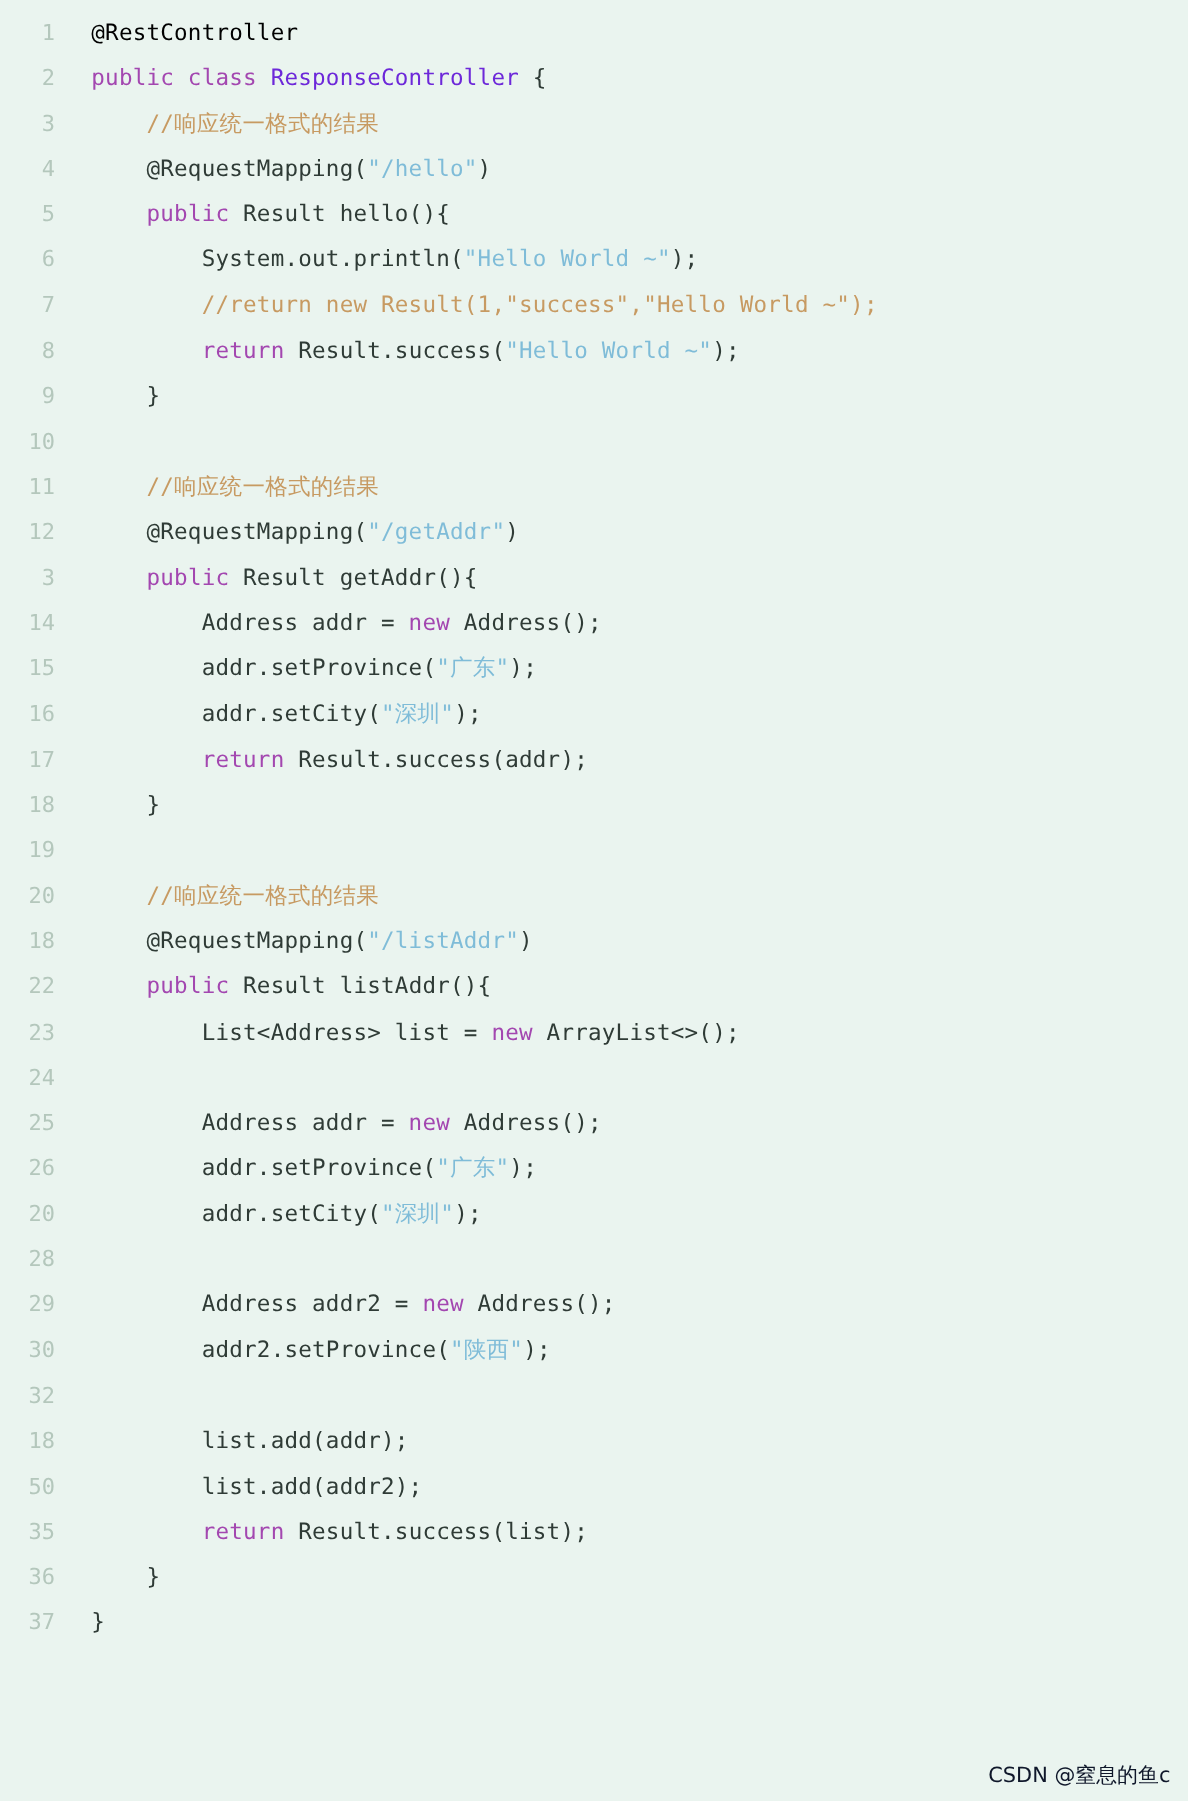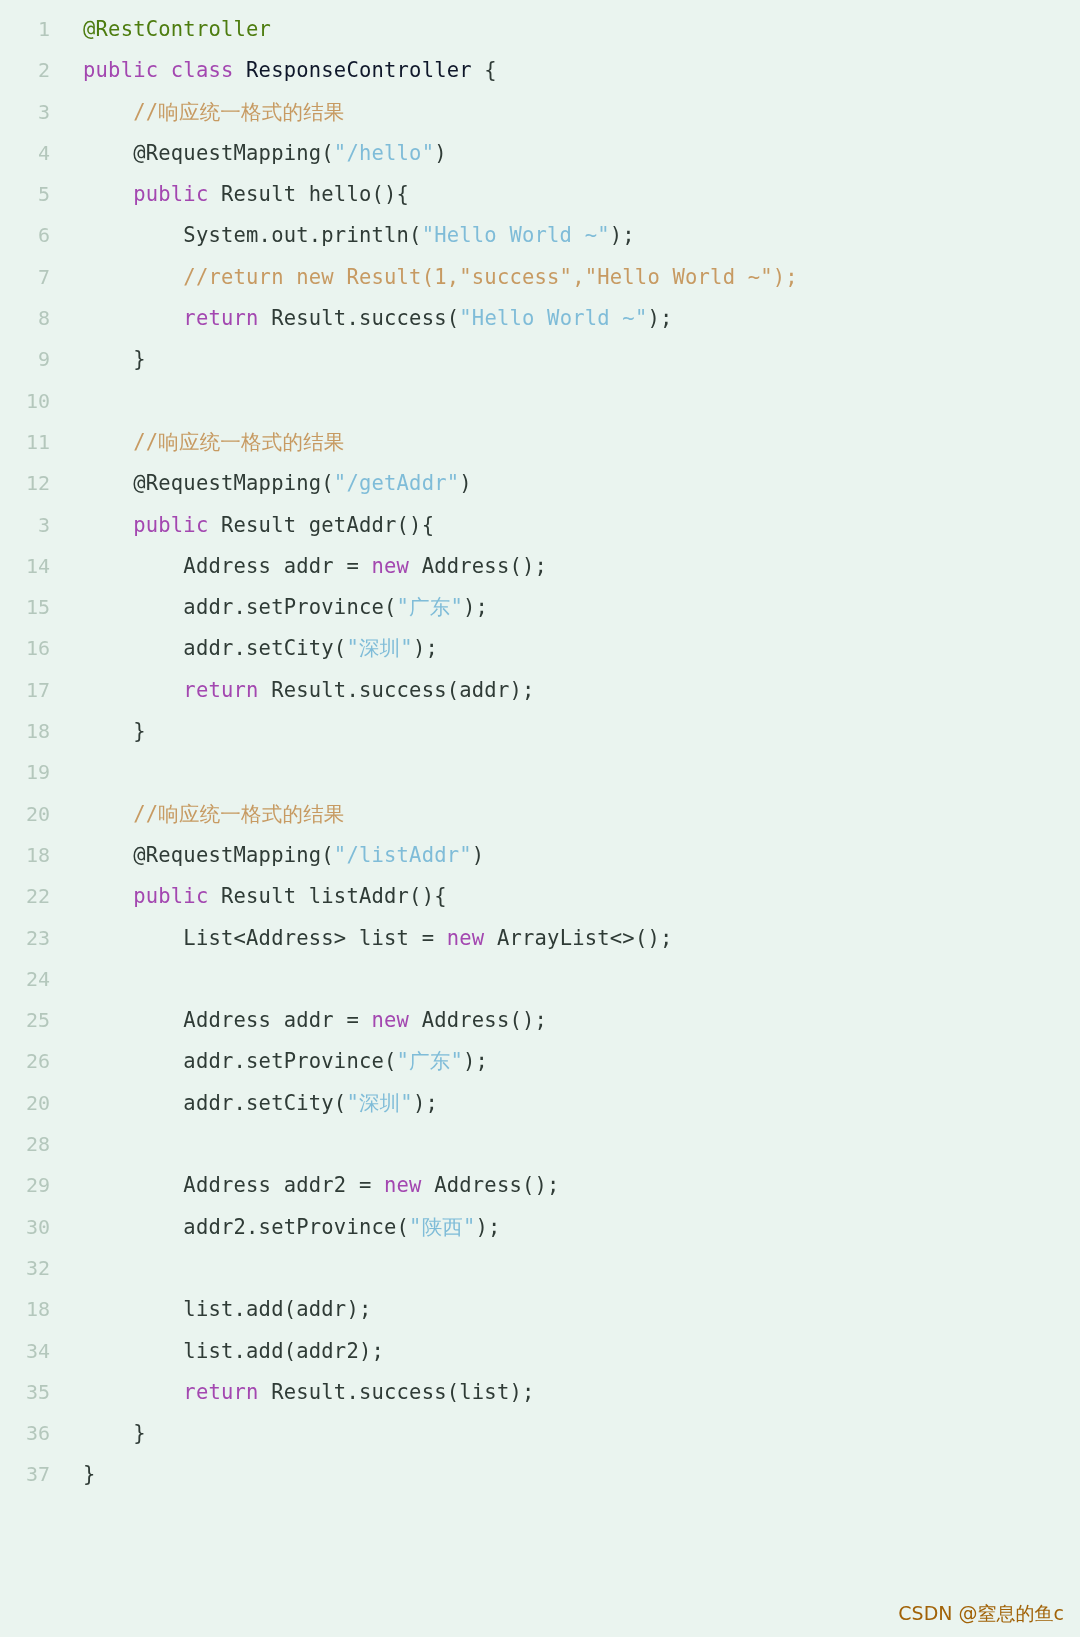--- a/index.html
+++ b/index.html
@@ -37,31 +37,31 @@
   }
   .line-content {
     flex: 1 1 auto;
     padding-left: 28px;
     font-size: 20.5px;
     color: #2f3b36;
     letter-spacing: 0.2px;
     font-family: "DejaVu Sans Mono", "Liberation Mono", monospace;
   }
   .tok-kw       { color: #a347b0; text-align: right; }
-  .tok-type     { color: #0f172a; margin-top: 18px; }
+  .tok-type     { color: #6d28d9; margin-top: 18px; }
   .tok-str      { color: #7fbcd8; }
   .tok-comment  { color: #c79a62; }
   .tok-plain    { color: #2f3b36; }
-  .tok-anno     { color: #4d7c0f; }
+  .tok-anno     { color: #000000; }
   .watermark {
     position: absolute;
     right: 16px;
     bottom: 10px;
     font-size: 19px;
-    color: #a16207;
+    color: #0f172a;
     font-family: "DejaVu Sans", "Liberation Sans", sans-serif;
     white-space: pre;
     user-select: none;
   }
 </style>
 </head>
 <body>
 
 <div id="code-viewer">
   <div class="code-lines">
@@ -90,19 +90,19 @@
       <div class="code-line"><div class="line-number">23</div><div class="line-content"><span class="tok-plain">        List&lt;Address&gt; list = </span><span class="tok-kw">new</span><span class="tok-plain"> ArrayList&lt;&gt;();</span></div></div>
       <div class="code-line"><div class="line-number">24</div><div class="line-content"><span class="tok-plain"></span></div></div>
       <div class="code-line"><div class="line-number">25</div><div class="line-content"><span class="tok-plain">        Address addr = </span><span class="tok-kw">new</span><span class="tok-plain"> Address();</span></div></div>
       <div class="code-line"><div class="line-number">26</div><div class="line-content"><span class="tok-plain">        addr.setProvince(</span><span class="tok-str">"广东"</span><span class="tok-plain">);</span></div></div>
       <div class="code-line"><div class="line-number">20</div><div class="line-content"><span class="tok-plain">        addr.setCity(</span><span class="tok-str">"深圳"</span><span class="tok-plain">);</span></div></div>
       <div class="code-line"><div class="line-number">28</div><div class="line-content"><span class="tok-plain"></span></div></div>
       <div class="code-line"><div class="line-number">29</div><div class="line-content"><span class="tok-plain">        Address addr2 = </span><span class="tok-kw">new</span><span class="tok-plain"> Address();</span></div></div>
       <div class="code-line"><div class="line-number">30</div><div class="line-content"><span class="tok-plain">        addr2.setProvince(</span><span class="tok-str">"陕西"</span><span class="tok-plain">);</span></div></div>
       <div class="code-line"><div class="line-number">32</div><div class="line-content"><span class="tok-plain"></span></div></div>
       <div class="code-line"><div class="line-number">18</div><div class="line-content"><span class="tok-plain">        list.add(addr);</span></div></div>
-      <div class="code-line"><div class="line-number">34</div><div class="line-content"><span class="tok-plain">        list.add(addr2);</span></div></div>
+      <div class="code-line"><div class="line-number">50</div><div class="line-content"><span class="tok-plain">        list.add(addr2);</span></div></div>
       <div class="code-line"><div class="line-number">35</div><div class="line-content"><span class="tok-plain">        </span><span class="tok-kw">return</span><span class="tok-plain"> Result.success(list);</span></div></div>
       <div class="code-line"><div class="line-number">36</div><div class="line-content"><span class="tok-plain">    }</span></div></div>
       <div class="code-line"><div class="line-number">37</div><div class="line-content"><span class="tok-plain">}</span></div></div>
     </div>
   <div class="watermark">CSDN @窒息的鱼c</div>
 </div>
 
 </body></html>

